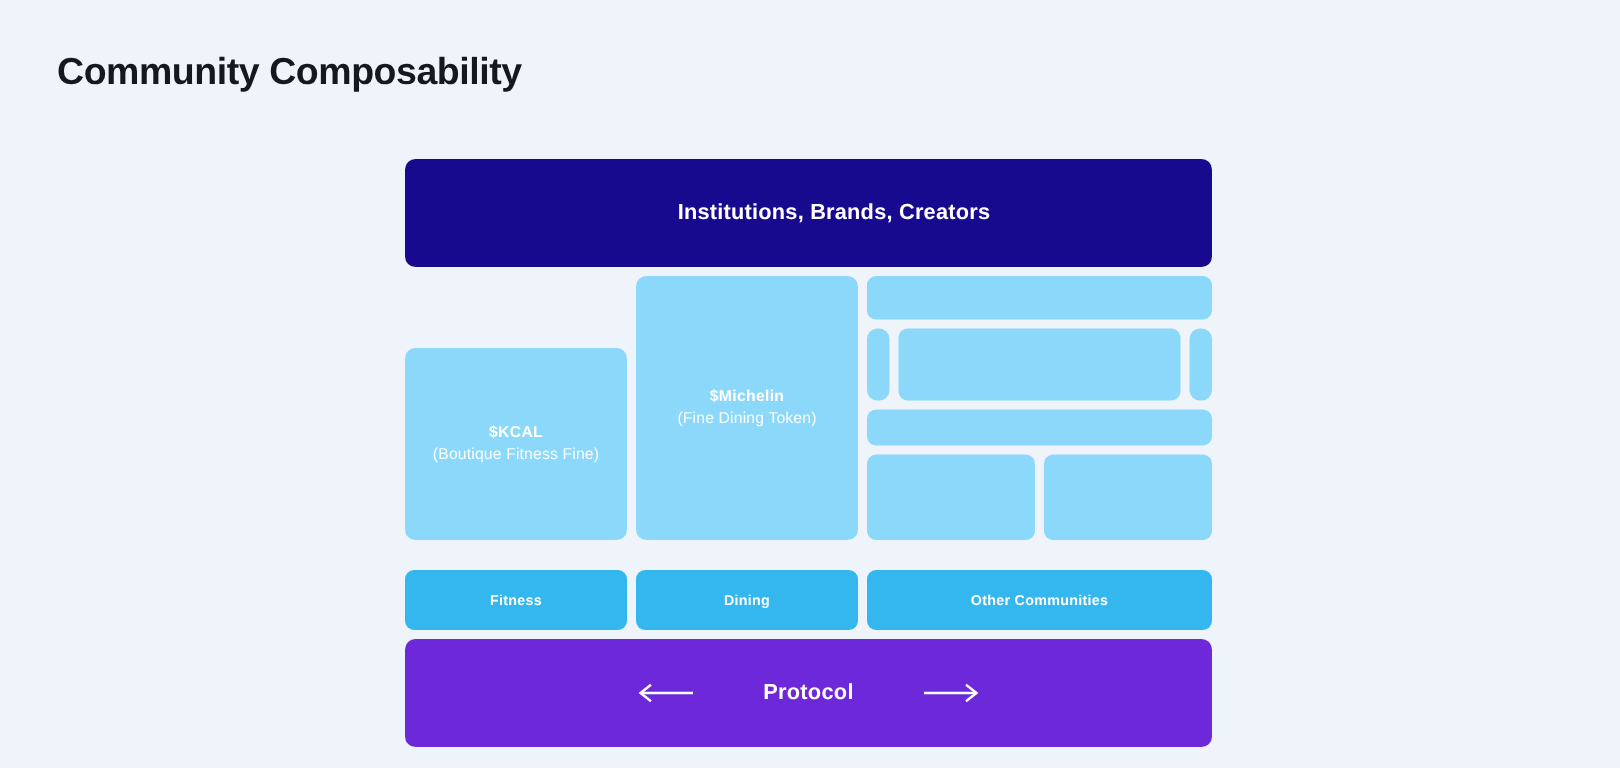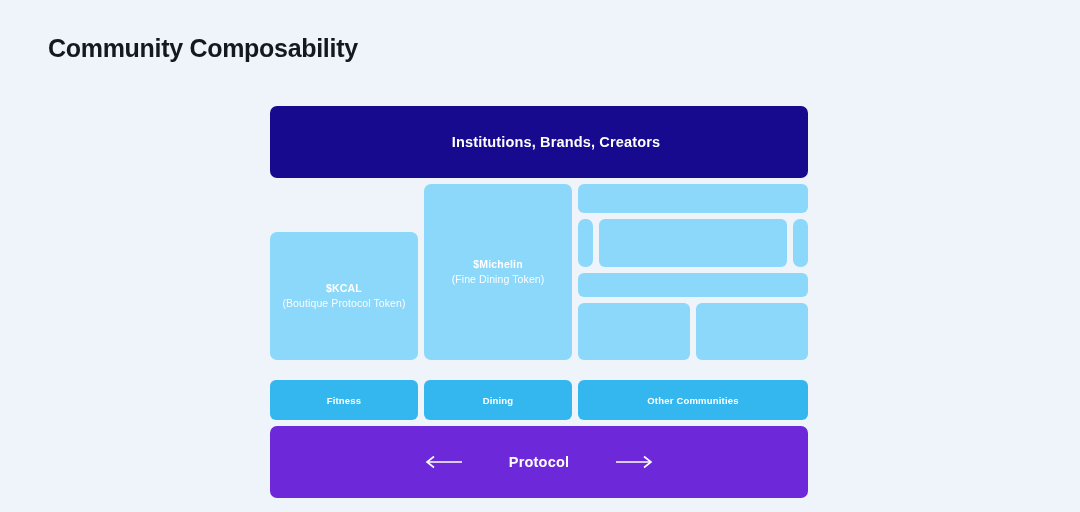--- a/index.html
+++ b/index.html
@@ -13,21 +13,21 @@
     font-family: "Liberation Sans", sans-serif;
     overflow: hidden;
   }
   .page {
     position: relative;
     width: 1080px;
     height: 512px;
   }
   .page-title {
     position: absolute;
-    left: 48px;
+    left: 38px;
     top: 34px;
     font-size: 25px;
     font-weight: bold;
     letter-spacing: -0.3px;
     color: #14181f;
     white-space: nowrap;
   }
   .diagram {
     position: absolute;
     left: 270px;
@@ -160,21 +160,21 @@
   <div class="diagram">
 
     <div class="top-bar">
       <span class="top-bar-label">Institutions, Brands, Creators</span>
     </div>
 
     <div class="columns">
 
       <div class="token-col kcal">
         <span class="token-name">$KCAL</span>
-        <span class="token-sub">(Boutique Protocol Token)</span>
+        <span class="token-sub">(Boutique Fitness Fine)</span>
       </div>
 
       <div class="token-col michelin">
         <span class="token-name">$Michelin</span>
         <span class="token-sub">(Fine Dining Token)</span>
       </div>
 
       <div class="other-col">
 
         <div class="ph-row ph-row-1">

